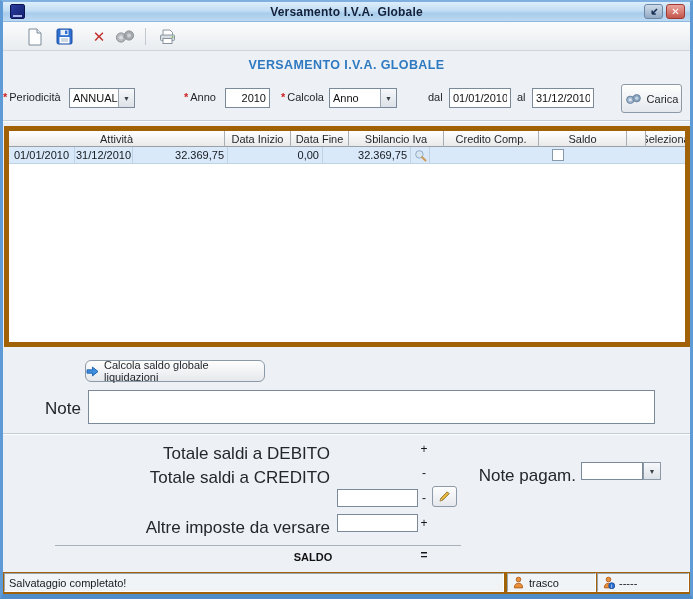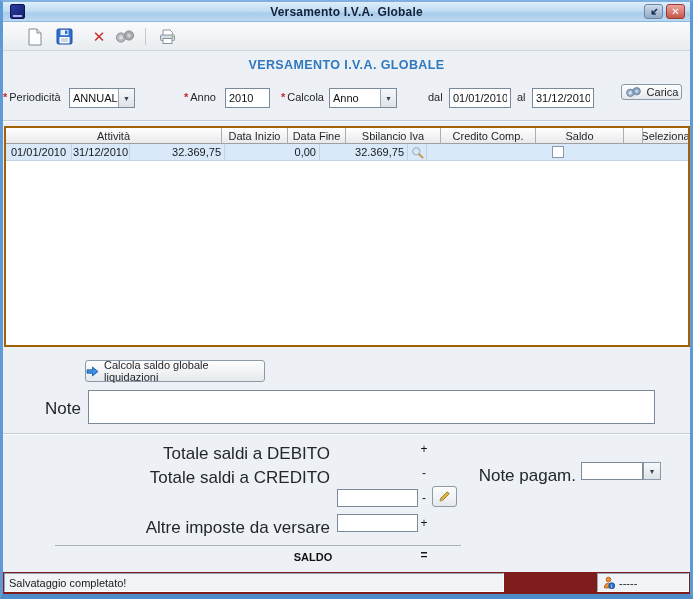--- a/index.html
+++ b/index.html
@@ -36,41 +36,41 @@
     font-size:11px;color:#111;padding:0 3px;outline:none;}
   .combo{position:absolute;height:20px;border:1px solid #7a8a9a;background:#fff;display:flex;align-items:center;cursor:pointer;}
   .combo .cv{flex:1;font-size:11px;color:#111;padding:0 3px;overflow:hidden;white-space:nowrap;}
   .drop-btn{width:16px;height:100%;border-left:1px solid #9aa6b2;
     background:linear-gradient(180deg,#f6f8fa,#dde2e8);display:flex;align-items:center;justify-content:center;}
   .drop-btn span{font-size:7px;color:#39424a;line-height:1;}
   .push-btn{border:1px solid #8c99a6;border-radius:3px;background:linear-gradient(180deg,#fefefe,#e5e8ec);
     display:flex;align-items:center;justify-content:center;gap:5px;font-size:11px;color:#1d2227;cursor:pointer;}
   .groove{position:absolute;left:0;right:0;height:2px;border-top:1px solid #c4cdd6;border-bottom:1px solid #fbfdfe;}
   
-  .grid{position:absolute;top:75px;left:1px;width:686px;height:221px;background:#fff;border:2px solid #a16207;}
+  .grid{position:absolute;top:75px;left:1px;width:686px;height:221px;background:#fff;border:5px solid #a16207;}
   .grid-head{display:flex;height:16px;}
   .gh{background:linear-gradient(180deg,#ffffff,#e9e9e9);border-right:1px solid #a9aeb4;border-bottom:1px solid #9aa0a6;
     font-size:11px;color:#1f2328;display:flex;align-items:center;justify-content:center;overflow:hidden;}
   .grid-row{display:flex;height:17px;background:#d9e9f9;cursor:pointer;}
   .gc{border-right:1px solid #bfd3e6;border-bottom:1px solid #bfd3e6;font-size:11px;color:#14181c;
     display:flex;align-items:center;overflow:hidden;padding:0 3px;}
   .num{justify-content:flex-end;}
   .ctr{justify-content:center;}
   .c0{width:216px}.c1{width:66px}.c2{width:58px}.c3{width:95px}.c4{width:95px}.c5{width:88px}.c6{width:19px;padding:0}.c7{flex:1}
   .checkbox{width:12px;height:12px;background:#fff;border:1px solid #8899aa;margin:0 auto;cursor:pointer;}
   
   .note-area{position:absolute;left:85px;top:339px;width:567px;height:34px;border:1px solid #7a8a9a;
     background:#fff;resize:none;font-size:11px;padding:2px 4px;outline:none;}
   .rlabel{position:absolute;text-align:right;font-size:17px;color:#23272b;white-space:nowrap;}
   .sign{position:absolute;width:14px;text-align:center;font-size:12px;color:#14181c;}
   .totfield{position:absolute;height:18px;border:1px solid #7a8a9a;background:#fff;font-size:11px;padding:0 3px;outline:none;}
   .sum-line{position:absolute;left:52px;top:494px;width:406px;height:1px;background:#a9b2bb;}
   .saldo-lbl{position:absolute;left:240px;top:500px;width:140px;text-align:center;font-size:11px;font-weight:bold;color:#111;}
   
-  .statusbar{position:absolute;left:0;right:0;bottom:0;height:22px;background:#7f1d1d;}
+  .statusbar{position:absolute;left:0;right:0;bottom:0;height:22px;background:#a16207;}
   .status-cell{position:absolute;top:1px;height:19px;background:#f1f4f6;
     border:1px solid;border-color:#9aa5b0 #ffffff #ffffff #9aa5b0;
     display:flex;align-items:center;font-size:11px;color:#16191c;padding:0 4px;gap:4px;overflow:hidden;}
   .icon-wrap{display:inline-flex;align-items:center;justify-content:center;}
 </style>
 </head>
 <body>
 
 <div class="window">
 
@@ -142,37 +142,37 @@
 
     <div class="flabel" style="left:0;top:40px;"><span class="req">*</span><span>Periodicità</span></div>
     <div class="combo" style="left:66px;top:37px;width:66px;">
       <span class="cv">ANNUALE</span>
       <span class="drop-btn">
           <span>▼</span>
         </span>
     </div>
 
     <div class="flabel" style="left:181px;top:40px;"><span class="req">*</span><span>Anno</span></div>
-    <input class="field" style="left: 222px; top: 37px; width: 45px; text-align: left;" value="2010">
+    <input class="field" style="left: 222px; top: 37px; width: 45px; text-align: right;" value="2010">
 
     <div class="flabel" style="left:278px;top:40px;"><span class="req">*</span><span>Calcola</span></div>
     <div class="combo" style="left:326px;top:37px;width:68px;">
       <span class="cv">Anno</span>
       <span class="drop-btn">
           <span>▼</span>
         </span>
     </div>
 
     <div class="flabel" style="left:425px;top:40px;">dal</div>
     <input class="field" style="left: 446px; top: 37px; width: 62px; text-align: center;" value="01/01/2010">
 
     <div class="flabel" style="left:514px;top:40px;">al</div>
     <input class="field" style="left: 529px; top: 37px; width: 62px; text-align: center;" value="31/12/2010">
 
-    <div class="push-btn" style="position:absolute;left:618px;top:33px;width:61px;height:16px;">
+    <div class="push-btn" style="position:absolute;left:618px;top:33px;width:61px;height:29px;">
       <span class="icon-wrap">
         <svg width="17" height="12" viewBox="0 0 20 15">
             <circle cx="6" cy="8.5" r="4.6" fill="#9db4cc" stroke="#5f7florida" stroke-width="0"></circle>
             <circle cx="6" cy="8.5" r="4.6" fill="#9db4cc" stroke="#5f7a96"></circle>
             <circle cx="14" cy="6.5" r="4.6" fill="#8aa4c0" stroke="#5f7a96"></circle>
             <circle cx="6" cy="8.5" r="2" fill="#d6e2ee"></circle>
             <circle cx="14" cy="6.5" r="2" fill="#c4d4e4"></circle>
             <rect x="8.6" y="6" width="2.8" height="3" fill="#7e98b4"></rect>
           </svg>
       </span>
@@ -205,21 +205,21 @@
                 <line x1="8.8" y1="8.8" x2="12.4" y2="12.4" stroke="#c99a58" stroke-width="2.2" stroke-linecap="round"></line>
               </svg>
           </span>
         </div>
         <div class="gc c7" style="border-right:none;">
           <span class="checkbox"></span>
         </div>
       </div>
     </div>
 
-    <div class="push-btn" style="position:absolute;left:82px;top:309px;width:180px;height:22px;">
+    <div class="push-btn" style="position:absolute;left:82px;top:309px;width:180px;height:22px;border-radius:6px;">
       <span class="icon-wrap">
         <svg width="13" height="11" viewBox="0 0 14 12">
             <path d="M1 4.2 h6 V1.2 l6 4.8 -6 4.8 V7.8 H1 z" fill="#3e8fe0" stroke="#1d5fae"></path>
           </svg>
       </span>
       <span>Calcola saldo globale liquidazioni</span>
     </div>
 
     <div class="rlabel" style="left:30px;top:348px;width:48px;">Note</div>
     <textarea class="note-area" style=""></textarea>
@@ -255,20 +255,29 @@
 
     <div class="sum-line"></div>
     <div class="saldo-lbl">SALDO</div>
     <div class="sign" style="left:414px;top:497px;font-weight:bold;">=</div>
   </div>
 
   <div class="statusbar">
     <div class="status-cell" style="left:1px;width:500px;">
       <span>Salvataggio completato!</span>
     </div>
+    <div class="status-cell" style="left:504px;width:89px;">
+      <span class="icon-wrap">
+        <svg width="13" height="13" viewBox="0 0 14 14">
+            <circle cx="7" cy="3.8" r="2.5" fill="#e8903a" stroke="#b45f1d"></circle>
+            <path d="M2.6 12.8 q0-5 4.4-5 t4.4 5 z" fill="#e8903a" stroke="#b45f1d"></path>
+          </svg>
+      </span>
+      <span>trasco</span>
+    </div>
     <div class="status-cell" style="left:594px;width:92px;">
       <span class="icon-wrap">
         <svg width="13" height="13" viewBox="0 0 14 14">
             <circle cx="7" cy="3.8" r="2.5" fill="#e8903a" stroke="#b45f1d"></circle>
             <path d="M2.6 12.8 q0-5 4.4-5 t4.4 5 z" fill="#e8903a" stroke="#b45f1d"></path>
             <circle cx="10.5" cy="10.5" r="3.2" fill="#2a6fd0" stroke="#1a4fa0"></circle>
             <text x="10.5" y="12.6" font-size="5.5" fill="#fff" text-anchor="middle" font-family="DejaVu Sans">i</text>
           </svg>
       </span>
       <span>-----</span>

